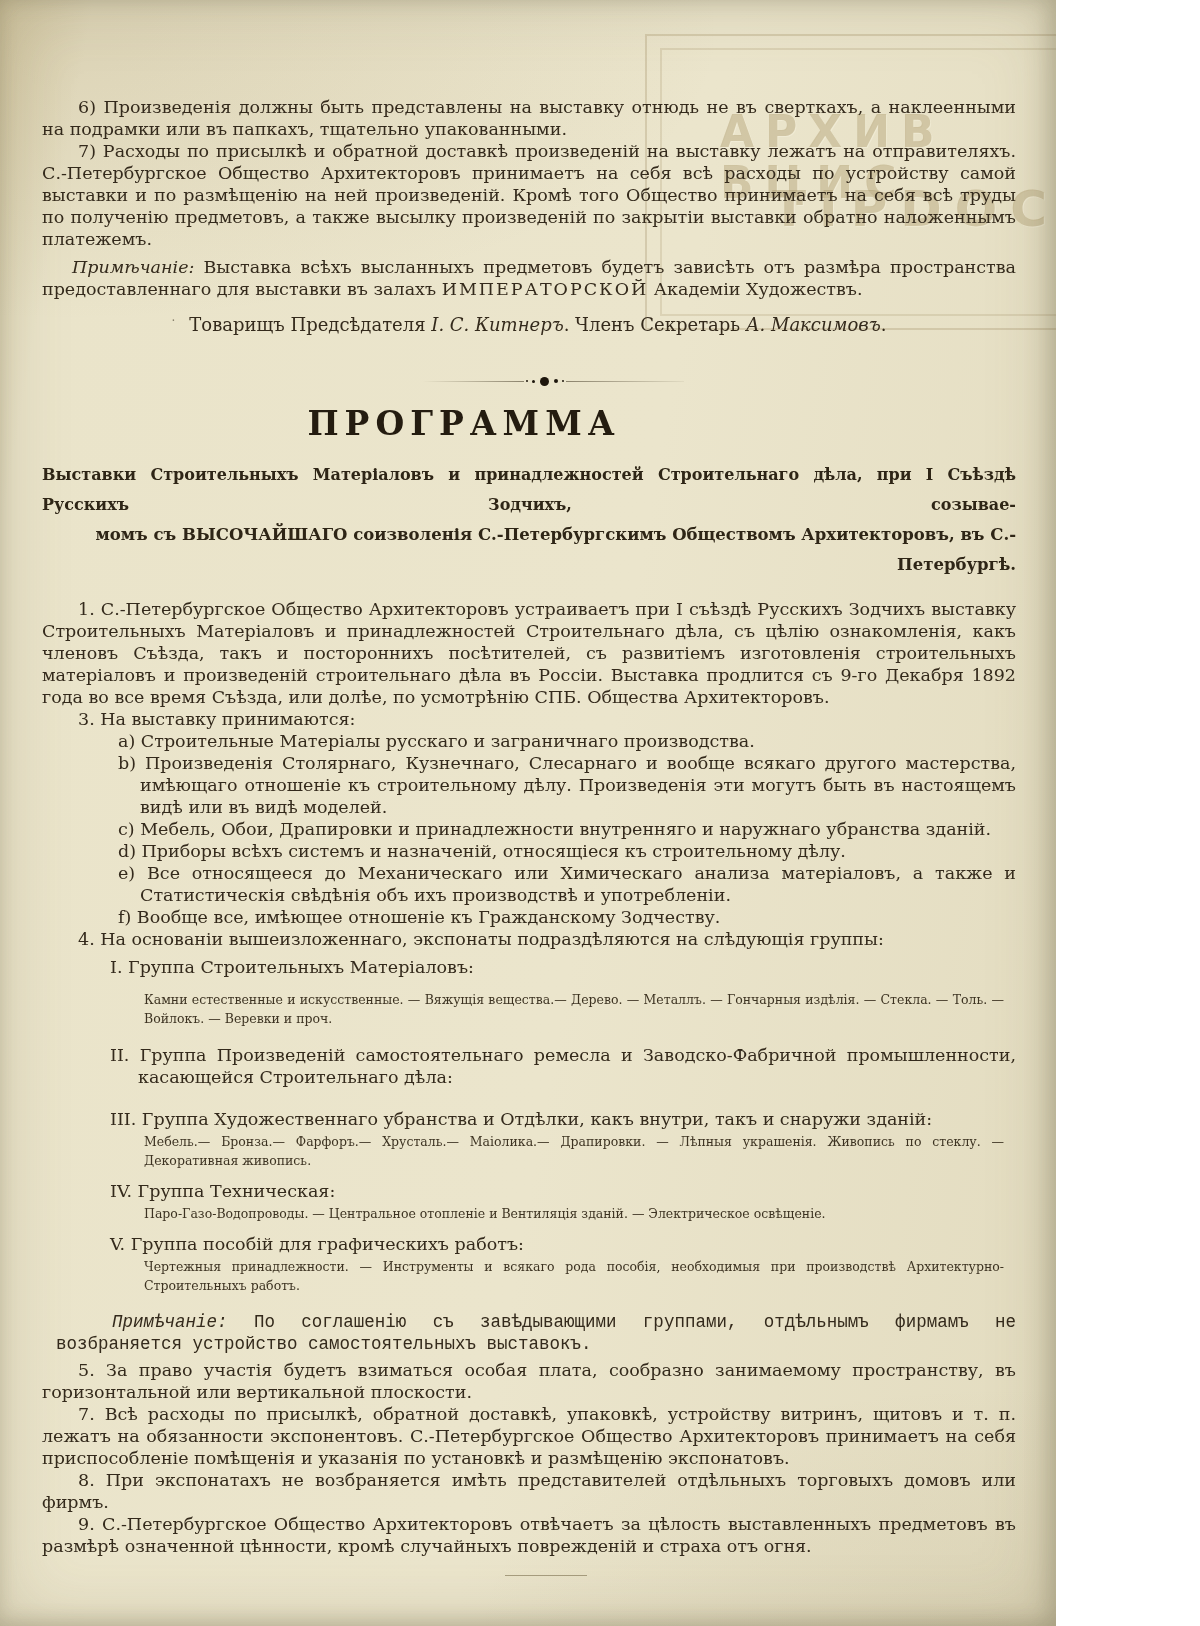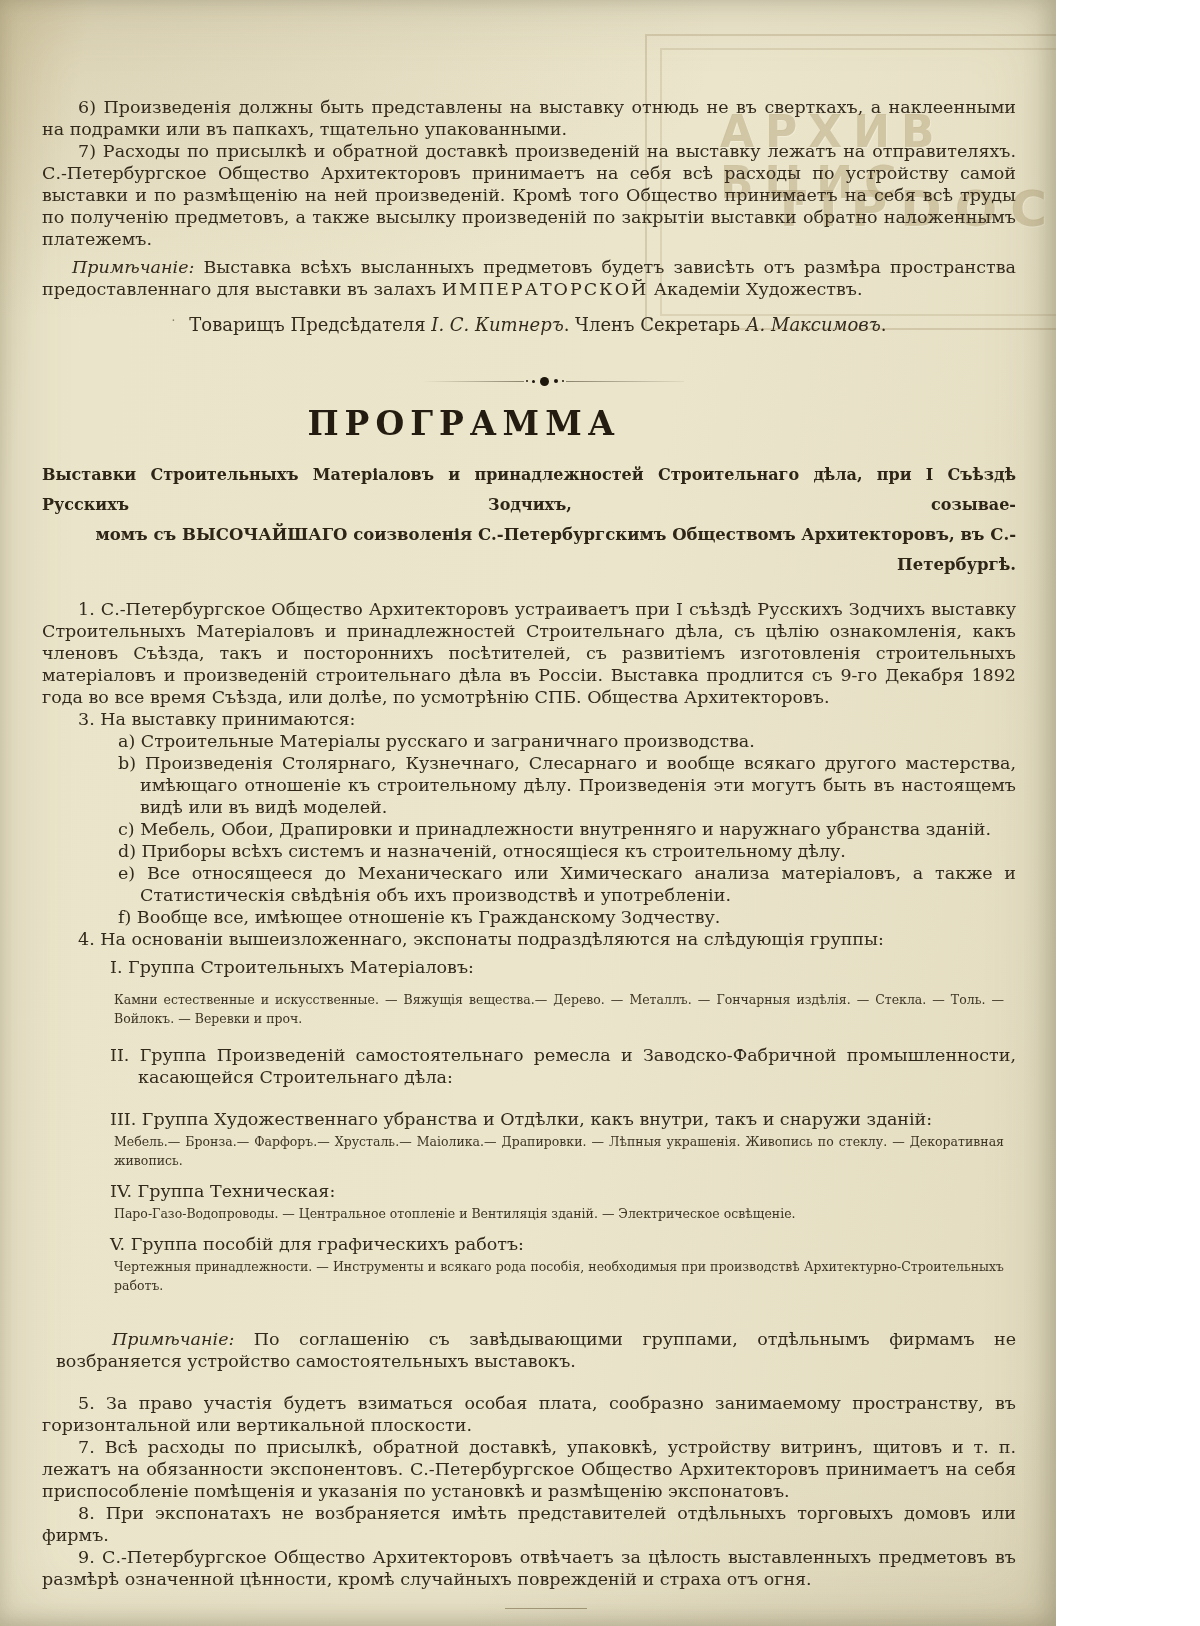--- a/index.html
+++ b/index.html
@@ -52,28 +52,28 @@
 
   .title { margin:16px 130px 0 0; text-align:center; font-size:33px; line-height:44px;
            font-weight:700; letter-spacing:6px; color:#241c10; }
   .sub1 { margin-top:14px; font-weight:700; font-size:16px; line-height:30px;
           text-align:justify; text-align-last:justify; color:#2e2516; }
   .sub2 { font-weight:700; font-size:16.5px; line-height:30px; text-align:right; color:#2e2516; }
 
   .p1 { margin-top:18px; }
   .litem { margin-left:98px; text-indent:-22px; }
   .ghead { margin-left:96px; text-indent:-28px; }
-  .gitems { margin-left:72px; margin-right:12px; font-size:12.5px; line-height:19px; color:#3d3322; text-align:justify; }
+  .gitems { margin-left:102px; margin-right:12px; font-size:12.5px; line-height:19px; color:#3d3322; text-align:justify; }
   .g1 .ghead { margin-top:6px; }  .g1 .gitems { margin-top:12px; }
   .g2 .ghead { margin-top:16px; } .g2 .gitems { margin-top:14px; }
   .g3 .ghead { margin-top:20px; } .g3 .gitems { margin-top:2px; }
   .g4 .ghead { margin-top:10px; } .g4 .gitems { margin-top:2px; }
   .g5 .ghead { margin-top:10px; } .g5 .gitems { margin-top:2px; }
-  .note2 { margin-top:33px; margin-left:14px; text-indent:56px; }
-  .p5 { margin-top:20px; }
+  .note2 { margin-top:16px; margin-left:14px; text-indent:56px;font-family:Liberation Mono, monospace; }
+  .p5 { margin-top:4px; }
   .endrule { width:82px; height:1px; margin:18px 0 0 463px; background:rgba(112,98,66,0.55); }
 </style>
 </head>
 <body>
 
 <div class="page">
 
   <div class="frame-outer"></div>
   <div class="frame-inner"></div>
 

